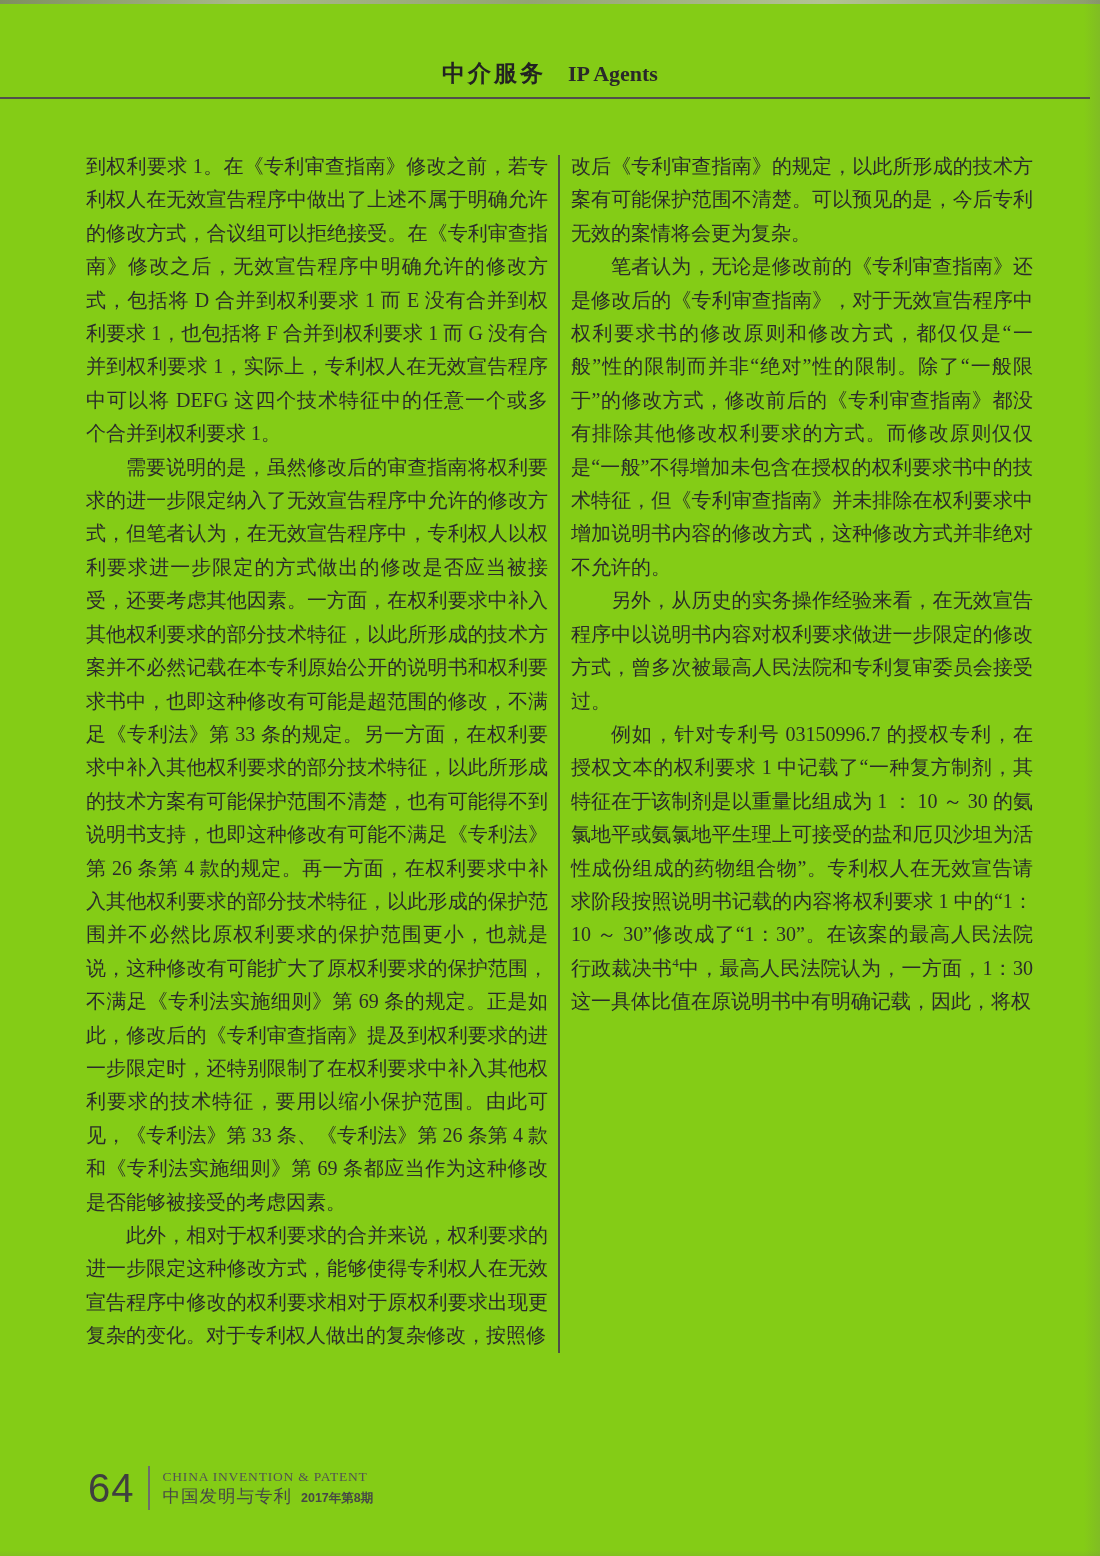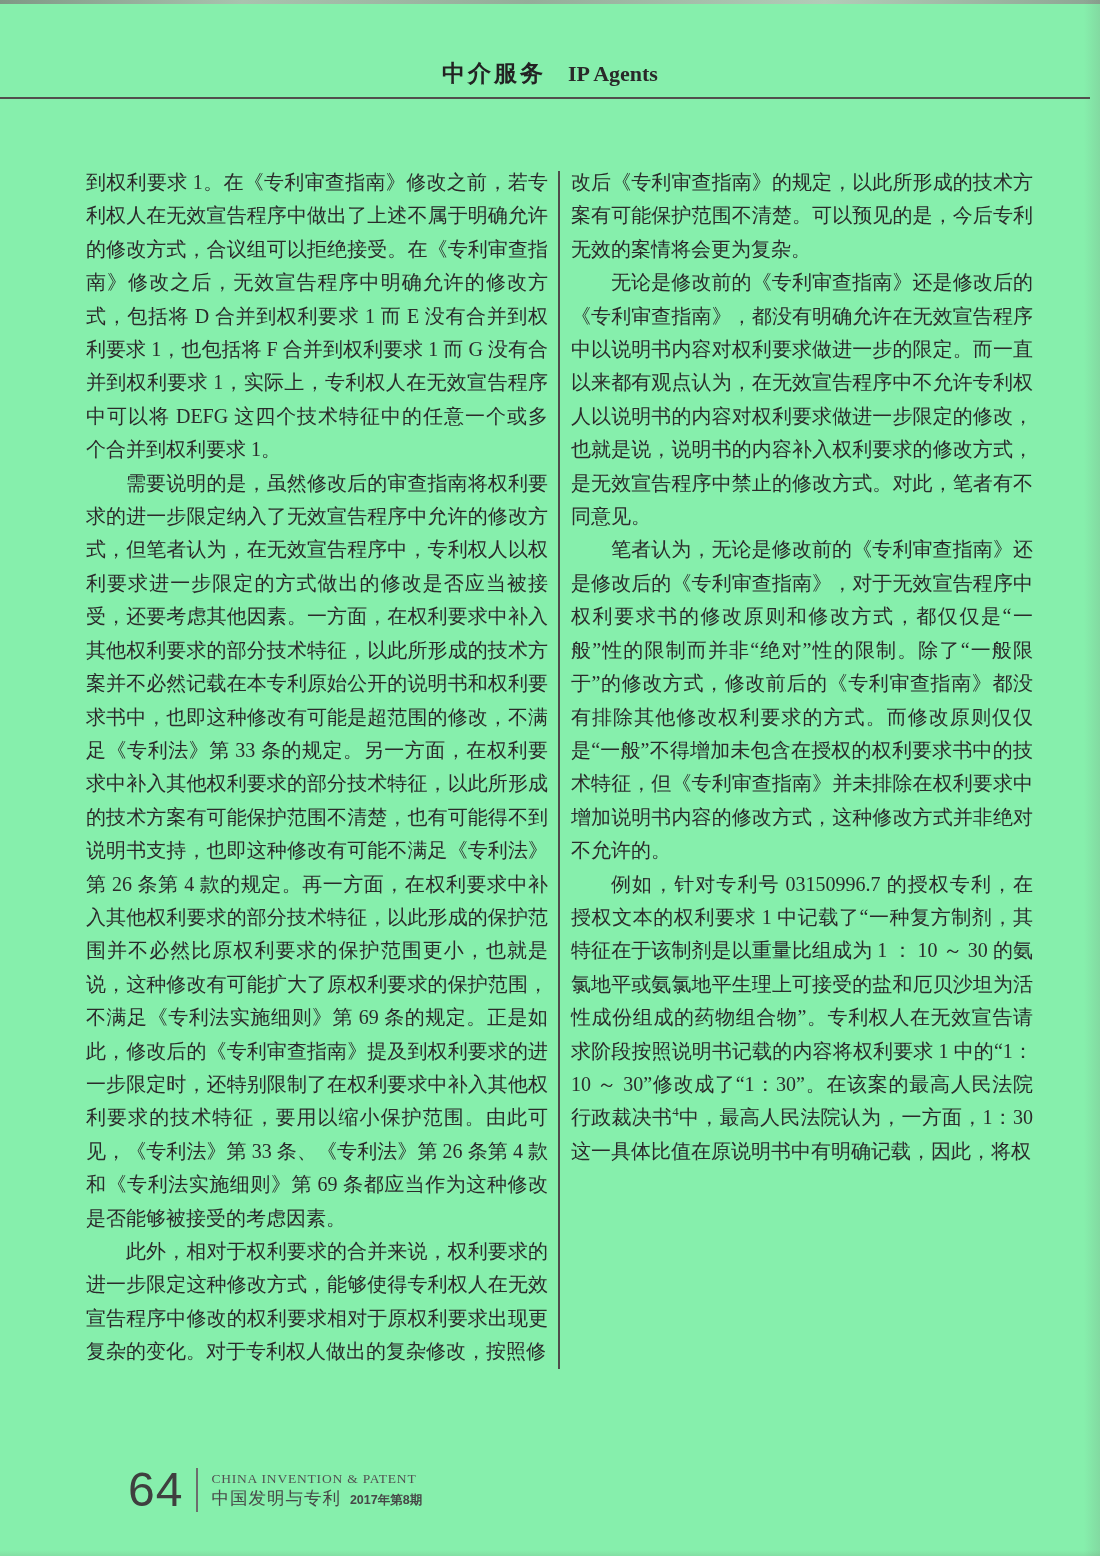--- a/index.html
+++ b/index.html
@@ -1,20 +1,20 @@
 <!DOCTYPE html>
 <html><head>
 <meta charset="utf-8">
 <style>
   html, body { margin: 0; padding: 0; }
   .page {
     position: relative;
     width: 1100px;
     height: 1556px;
-    background: #86efac;
+    background: #84cc16;
     color: #2b2b2b;
     font-family: "Liberation Serif", "DejaVu Serif", serif;
     overflow: hidden;
   }
   
   .scan-edge-top {
     position: absolute; top: 0; left: 0; width: 100%; height: 4px;
     background: linear-gradient(90deg, #7d7b78, #b5b3af 22%, #999793 48%, #c2c0bc 75%, #8f8d8a);
     opacity: .75;
   }
@@ -41,21 +41,21 @@
     font-weight: 700; font-size: 22px; color: #2a2a2a;
   }
   .header-rule {
     position: absolute; top: 97px; left: 0; width: 1090px; height: 0;
     border-top: 2px solid #514f4d;
   }
 
   
   .content {
     position: absolute; top: 150px; left: 86px;
-    display: flex; align-items: stretch; margin-top: 16px;
+    display: flex; align-items: stretch;
   }
   .col {
     width: 462px;
     font-size: 20px;
     line-height: 33.4px;
     text-align: justify;
     text-justify: inter-ideograph;
   }
   .col p { margin: 0; }
   .indent { text-indent: 2em; }
@@ -76,21 +76,21 @@
   .footnote-line { font-size: 18.5px; color: #333; font-family: "Liberation Serif", "DejaVu Serif", serif; }
   .fn-marker { display: inline-block; width: 86px; }
 
   
   .page-footer {
     position: absolute; left: 88px; top: 1466px;
     display: flex; align-items: center; gap: 13px; color: #4d4d4d;
   }
   .page-number {
     font-family: "Liberation Sans", "DejaVu Sans", sans-serif;
-    font-size: 48px; font-weight: 400; color: #3f3f3f; letter-spacing: 1px; line-height: 1; margin-left: 40px;
+    font-size: 40px; font-weight: 400; color: #3f3f3f; letter-spacing: 1px; line-height: 1;
   }
   .footer-divider { width: 2px; height: 44px; background: #6d6d6d; }
   .journal { display: flex; flex-direction: column; justify-content: flex-end; line-height: 1.2; }
   .journal-en {
     font-family: "Liberation Serif", "DejaVu Serif", serif;
     font-size: 13.5px; letter-spacing: .8px; color: #525252;
   }
   .journal-cn-row { display: flex; align-items: baseline; gap: 9px; }
   .journal-cn {
     font-family: "Liberation Sans", "DejaVu Sans", sans-serif;
@@ -121,22 +121,22 @@
     <div class="col">
       <p>到权利要求 1。在《专利审查指南》修改之前，若专利权人在无效宣告程序中做出了上述不属于明确允许的修改方式，合议组可以拒绝接受。在《专利审查指南》修改之后，无效宣告程序中明确允许的修改方式，包括将 D 合并到权利要求 1 而 E 没有合并到权利要求 1，也包括将 F 合并到权利要求 1 而 G 没有合并到权利要求 1，实际上，专利权人在无效宣告程序中可以将 DEFG 这四个技术特征中的任意一个或多个合并到权利要求 1。</p>
       <p class="indent">需要说明的是，虽然修改后的审查指南将权利要求的进一步限定纳入了无效宣告程序中允许的修改方式，但笔者认为，在无效宣告程序中，专利权人以权利要求进一步限定的方式做出的修改是否应当被接受，还要考虑其他因素。一方面，在权利要求中补入其他权利要求的部分技术特征，以此所形成的技术方案并不必然记载在本专利原始公开的说明书和权利要求书中，也即这种修改有可能是超范围的修改，不满足《专利法》第 33 条的规定。另一方面，在权利要求中补入其他权利要求的部分技术特征，以此所形成的技术方案有可能保护范围不清楚，也有可能得不到说明书支持，也即这种修改有可能不满足《专利法》第 26 条第 4 款的规定。再一方面，在权利要求中补入其他权利要求的部分技术特征，以此形成的保护范围并不必然比原权利要求的保护范围更小，也就是说，这种修改有可能扩大了原权利要求的保护范围，不满足《专利法实施细则》第 69 条的规定。正是如此，修改后的《专利审查指南》提及到权利要求的进一步限定时，还特别限制了在权利要求中补入其他权利要求的技术特征，要用以缩小保护范围。由此可见，《专利法》第 33 条、《专利法》第 26 条第 4 款和《专利法实施细则》第 69 条都应当作为这种修改是否能够被接受的考虑因素。</p>
       <p class="indent">此外，相对于权利要求的合并来说，权利要求的进一步限定这种修改方式，能够使得专利权人在无效宣告程序中修改的权利要求相对于原权利要求出现更复杂的变化。对于专利权人做出的复杂修改，按照修</p>
     </div>
 
     <div class="col-divider"></div>
 
     <div class="col">
       <p>改后《专利审查指南》的规定，以此所形成的技术方案有可能保护范围不清楚。可以预见的是，今后专利无效的案情将会更为复杂。</p>
-      <p class="indent">无论是修改前的《专利审查指南》还是修改后的《专利审查指南》，都没有明确允许在无效宣告程序中以说明书内容对权利要求做进一步的限定。而一直以来都有观点认为，在无效宣告程序中不允许专利权人以说明书的内容对权利要求做进一步限定的修改，也就是说，说明书的内容补入权利要求的修改方式，是无效宣告程序中禁止的修改方式。对此，笔者有不同意见。</p>
       <p class="indent">笔者认为，无论是修改前的《专利审查指南》还是修改后的《专利审查指南》，对于无效宣告程序中权利要求书的修改原则和修改方式，都仅仅是“一般”性的限制而并非“绝对”性的限制。除了“一般限于”的修改方式，修改前后的《专利审查指南》都没有排除其他修改权利要求的方式。而修改原则仅仅是“一般”不得增加未包含在授权的权利要求书中的技术特征，但《专利审查指南》并未排除在权利要求中增加说明书内容的修改方式，这种修改方式并非绝对不允许的。</p>
+      <p class="indent">另外，从历史的实务操作经验来看，在无效宣告程序中以说明书内容对权利要求做进一步限定的修改方式，曾多次被最高人民法院和专利复审委员会接受过。</p>
       <p class="indent"><span>例如，针对专利号 03150996.7 的授权专利，在授权文本的权利要求 1 中记载了“一种复方制剂，其特征在于该制剂是以重量比组成为 1 ： 10 ～ 30 的氨氯地平或氨氯地平生理上可接受的盐和厄贝沙坦为活性成份组成的药物组合物”。专利权人在无效宣告请求阶段按照说明书记载的内容将权利要求 1 中的“1：10 ～ 30”修改成了“1：30”。在该案的最高人民法院行政裁决书</span><sup class="fn-ref">4</sup><span>中，最高人民法院认为，一方面，1：30 这一具体比值在原说明书中有明确记载，因此，将权</span></p>
     </div>
 
   </div>
 
 
   <div class="page-footer">
     <span class="page-number">64</span>
     <span class="footer-divider"></span>
     <span class="journal">

